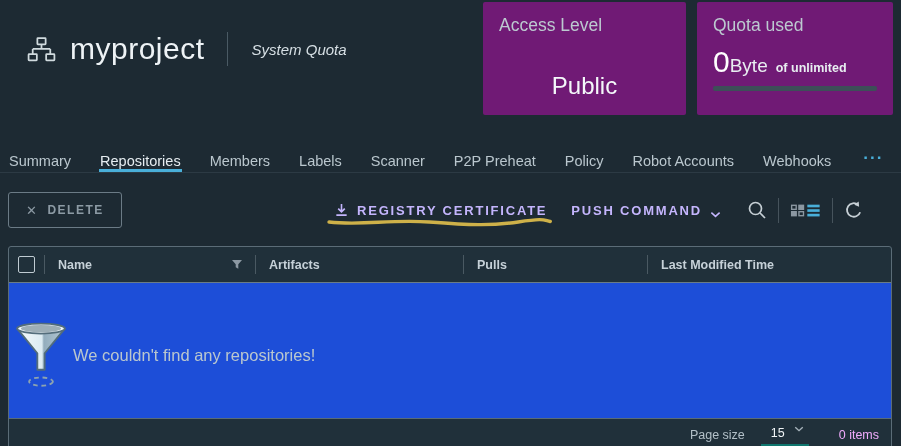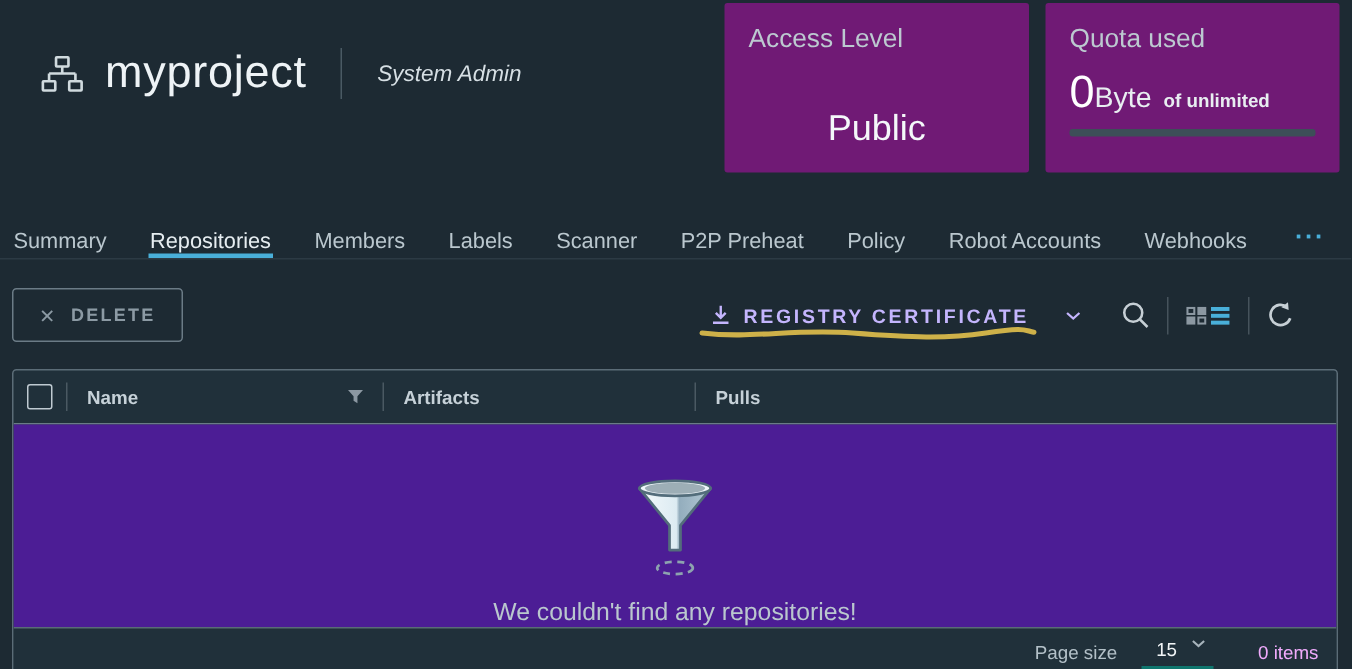--- a/index.html
+++ b/index.html
@@ -59,21 +59,21 @@
   .cell{position:relative;display:flex;align-items:center;box-sizing:border-box;padding-left:14px;
     font-size:12.5px;font-weight:bold;color:#c6d1d8;}
   .cell + .cell::before{content:"";position:absolute;left:0;top:8px;bottom:8px;width:1px;background:#4a5962;}
   .col-check{width:35px;flex:none;justify-content:center;padding-left:0;}
   .col-name{width:211px;flex:none;justify-content:space-between;padding-right:12px;}
   .col-artifacts{width:208px;flex:none;}
   .col-pulls{width:184px;flex:none;}
   .col-modified{flex:1;}
   .checkbox{width:15px;height:15px;border:1.5px solid #bfcad1;border-radius:2px;background:transparent;cursor:pointer;}
 
-  .grid-body{flex:1;background:#4c1d95;display:flex;flex-direction:column;align-items:center;justify-content:flex-end;}
+  .grid-body{flex:1;background:#1d4ed8;display:flex;align-items:center;}
   .empty-icon{margin-top:10px;}
   .empty-text{margin-top:10px;font-size:16.5px;color:#bac7ce;}
 
   .grid-footer{flex:none;height:33px;background:#20303a;border-top:1px solid #596c76;
     display:flex;align-items:center;justify-content:flex-end;box-sizing:border-box;
     padding-right:12px;font-size:12.5px;color:#b3c0c8;}
   .page-size-select{display:inline-flex;align-items:flex-start;gap:9px;margin:0 30px 0 16px;
     padding:1px 5px 4px 10px;border-bottom:2px solid #0f766e;color:#f0f4f6;cursor:pointer;}
   .page-size-value{font-size:12.5px;}
   .items-count{color:#f0abfc;}
@@ -85,21 +85,21 @@
   <span class="brand-icon">
     <svg width="31" height="27" viewBox="0 0 30 25" fill="none" stroke="#d0dade" stroke-width="1.7">
       <rect x="11" y="1.5" width="8" height="6" rx="0.5"></rect>
       <path d="M15 7.5 V12 M6.5 12 H23.5 M6.5 12 V17 M23.5 12 V17"></path>
       <rect x="2.5" y="17" width="8" height="6" rx="0.5"></rect>
       <rect x="19.5" y="17" width="8" height="6" rx="0.5"></rect>
     </svg>
   </span>
   <span class="brand-title">myproject</span>
   <span class="brand-divider"></span>
-  <span class="brand-role">System Admin</span>
+  <span class="brand-role">System Quota</span>
 </div>
 
 <div class="summary-card" id="access-card">
   <div class="card-label">Access Level</div>
   <div class="access-value">Public</div>
 </div>
 
 <div class="summary-card" id="quota-card">
   <div class="card-label">Quota used</div>
   <div class="quota-row">
@@ -134,20 +134,21 @@
       <svg width="15" height="16" viewBox="0 0 16 16" fill="none" stroke="currentColor" stroke-width="1.7">
         <path d="M8 1.5 V9.5 M4.5 6.5 L8 10 L11.5 6.5 M2.5 13.5 H13.5"></path>
       </svg>
       <span>REGISTRY CERTIFICATE</span>
       <svg class="squiggle" viewBox="0 0 220 11" preserveAspectRatio="none">
         <path d="M3 5 C 35 9, 62 2, 100 5 S 160 9, 186 5 S 210 3, 217 4.5" fill="none" stroke="#d8b84b" stroke-width="3.4" stroke-linecap="round" opacity="0.95"></path>
       </svg>
     </span>
 
     <span class="link-action">
+      <span>PUSH COMMAND</span>
       <svg width="11" height="7" viewBox="0 0 12 7" fill="none" stroke="currentColor" stroke-width="1.7">
         <path d="M1.5 1.5 L6 5.5 L10.5 1.5"></path>
       </svg>
     </span>
 
     <span class="icon-cluster">
       <span class="icon-btn">
         <svg width="20" height="20" viewBox="0 0 20 20" fill="none" stroke="#c6cfd5" stroke-width="1.7">
           <circle cx="8.5" cy="8.5" r="6"></circle>
           <path d="M13 13 L18 18"></path>
@@ -186,20 +187,23 @@
       <svg width="12" height="11" viewBox="0 0 12 11">
         <path d="M1 1 H11 L7.3 5.2 V9.8 L4.7 8.2 V5.2 Z" fill="#8c98a2"></path>
       </svg>
     </div>
     <div class="cell col-artifacts">
       <span>Artifacts</span>
     </div>
     <div class="cell col-pulls">
       <span>Pulls</span>
     </div>
+    <div class="cell col-modified">
+      <span>Last Modified Time</span>
+    </div>
   </div>
 
   <div class="grid-body">
     <svg class="empty-icon" width="64" height="72" viewBox="0 0 70 78">
       <defs>
         <linearGradient id="fg" x1="0" y1="0" x2="1" y2="0">
           <stop offset="0" stop-color="#f4f9fb"></stop>
           <stop offset="0.52" stop-color="#dcebf2"></stop>
           <stop offset="0.56" stop-color="#93adbd"></stop>
           <stop offset="1" stop-color="#b3c8d4"></stop>

